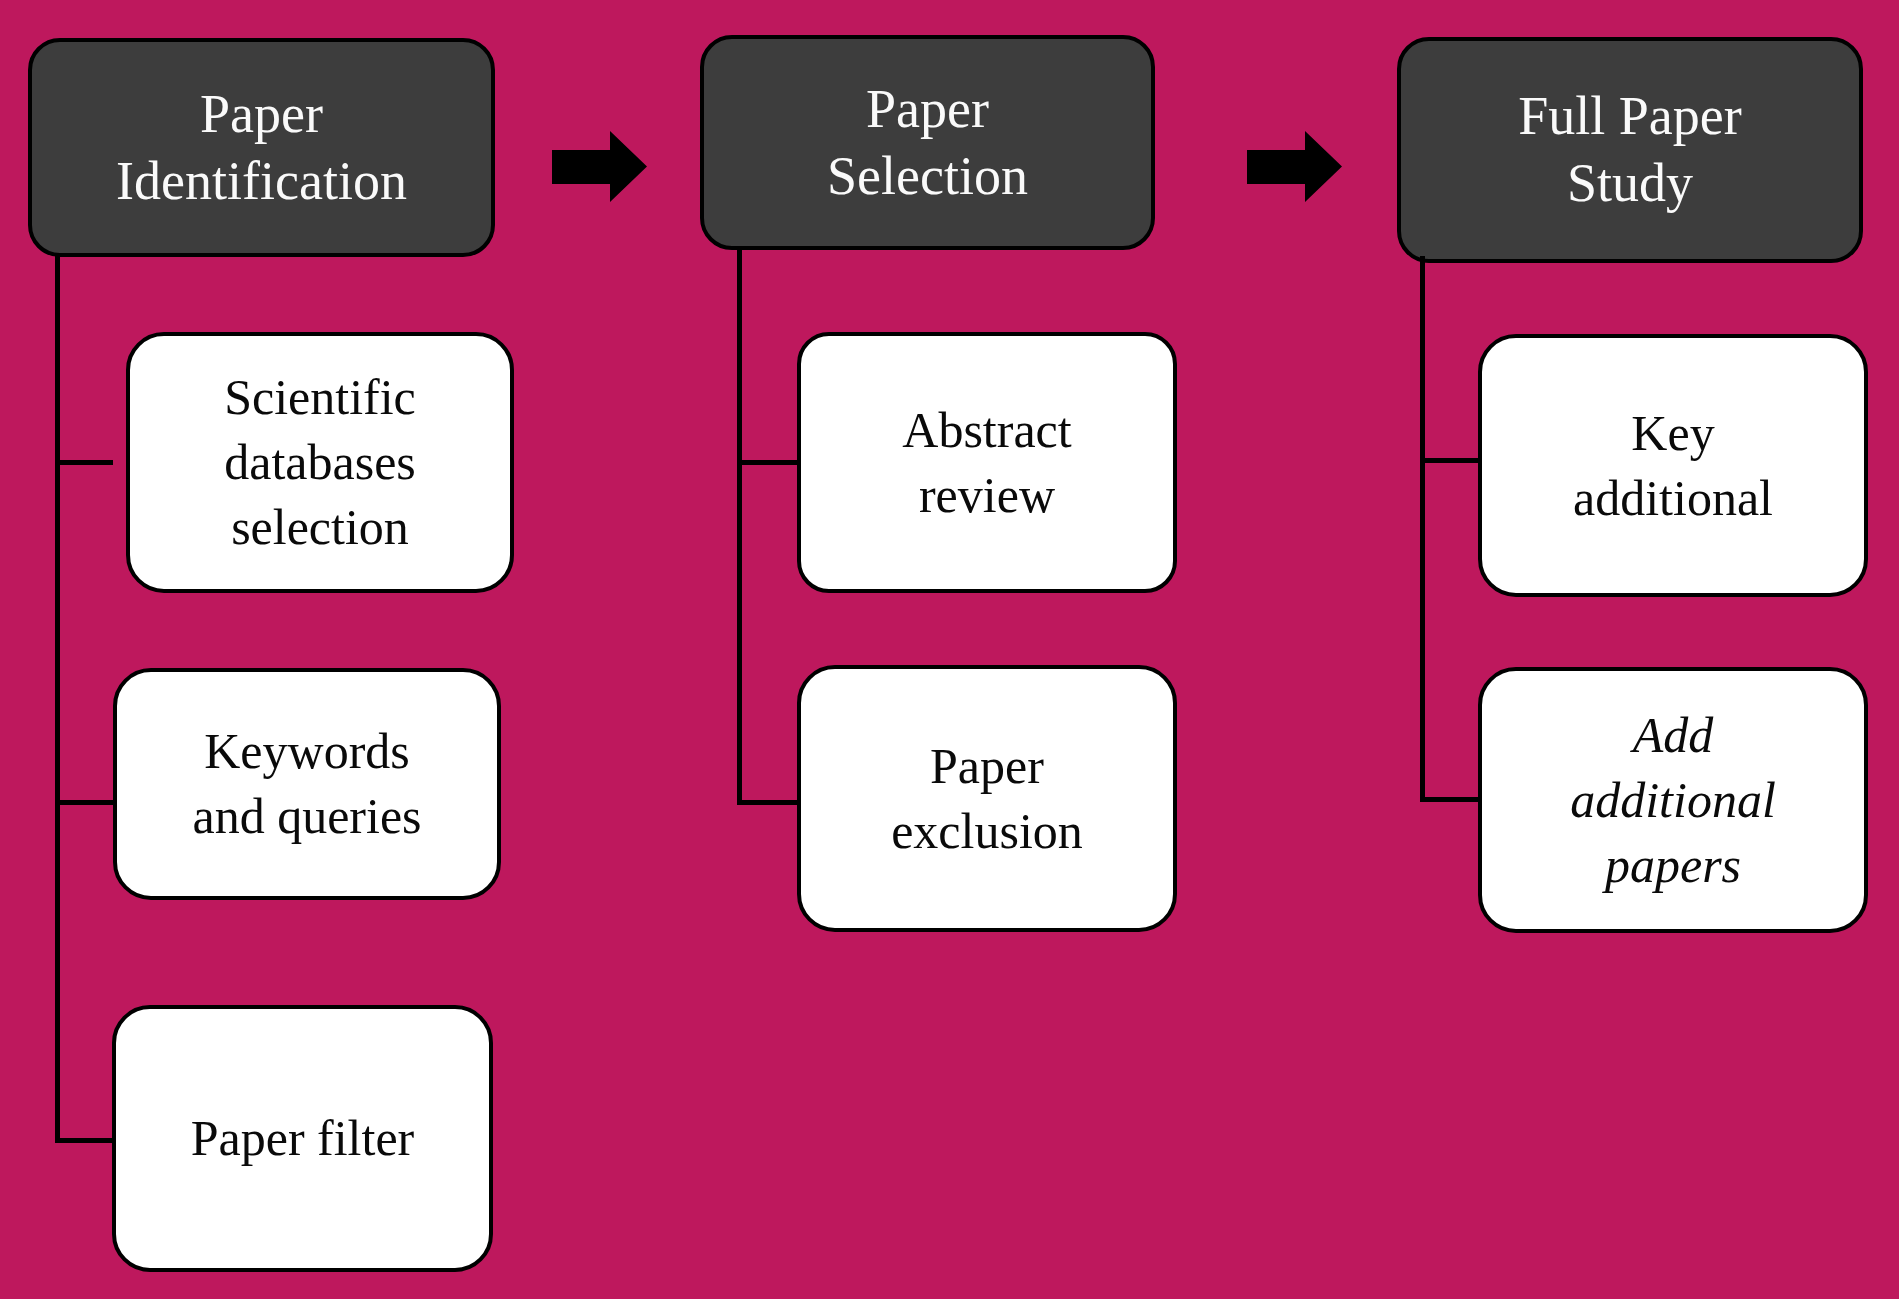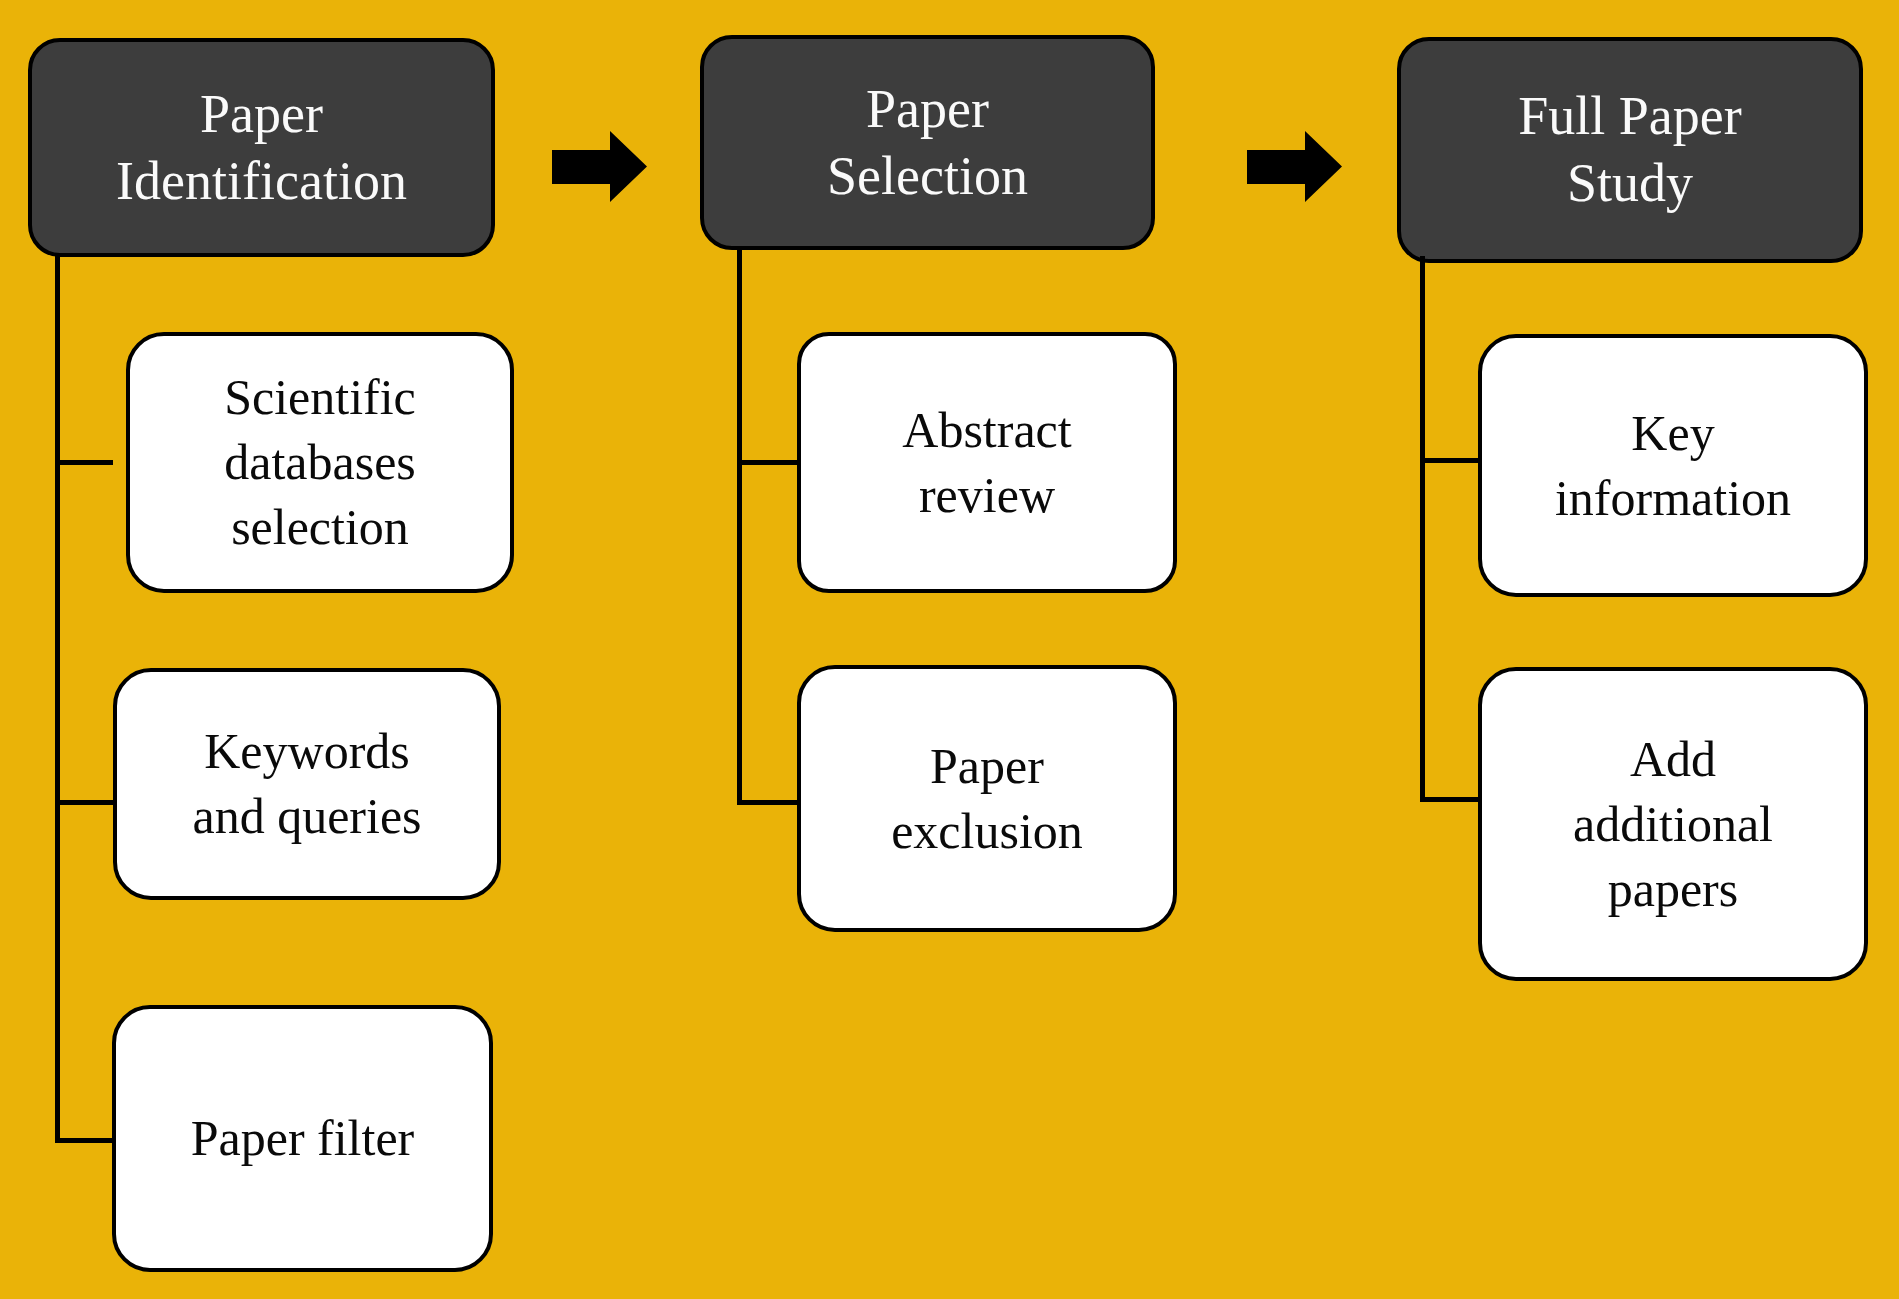--- a/index.html
+++ b/index.html
@@ -4,21 +4,21 @@
 <style>
   html, body {
     margin: 0;
     padding: 0;
     background: #ffffff;
   }
   .canvas {
     position: relative;
     width: 1899px;
     height: 1299px;
-    background: #eab308;
+    background: #be185d;
     font-family: "Liberation Serif", "DejaVu Serif", serif;
     overflow: hidden;
   }
   .box {
     position: absolute;
     box-sizing: border-box;
     display: flex;
     align-items: center;
     justify-content: center;
     text-align: center;
@@ -53,21 +53,21 @@
   #h1 { left: 28px;   top: 38px; width: 467px; height: 219px; }
   #h2 { left: 700px;  top: 35px; width: 455px; height: 215px; }
   #h3 { left: 1397px; top: 37px; width: 466px; height: 226px; }
   
   #c1s1 { left: 126px;  top: 332px;  width: 388px; height: 261px; }
   #c1s2 { left: 113px;  top: 668px;  width: 388px; height: 232px; }
   #c1s3 { left: 112px;  top: 1005px; width: 381px; height: 267px; }
   #c2s1 { left: 797px;  top: 332px;  width: 380px; height: 261px; border-radius: 32px; }
   #c2s2 { left: 797px;  top: 665px;  width: 380px; height: 267px; }
   #c3s1 { left: 1478px; top: 334px;  width: 390px; height: 263px; }
-  #c3s2 { left: 1478px; top: 667px;  width: 390px; height: 314px; }
+  #c3s2 { left: 1478px; top: 667px;  width: 390px; height: 266px; font-style: italic; }
   
   #l1v  { left: 55px;   top: 255px;  width: 5px;  height: 888px; }
   #l1h1 { left: 55px;   top: 460px;  width: 58px; height: 5px; }
   #l1h2 { left: 55px;   top: 800px;  width: 58px; height: 5px; }
   #l1h3 { left: 55px;   top: 1138px; width: 57px; height: 5px; }
   #l2v  { left: 737px;  top: 248px;  width: 5px;  height: 557px; }
   #l2h1 { left: 737px;  top: 460px;  width: 60px; height: 5px; }
   #l2h2 { left: 737px;  top: 800px;  width: 60px; height: 5px; }
   #l3v  { left: 1420px; top: 256px;  width: 5px;  height: 546px; }
   #l3h1 { left: 1420px; top: 458px;  width: 58px; height: 5px; }
@@ -114,18 +114,18 @@
   <div id="c1s2" class="box sub-box">Keywords
 and queries</div>
   <div id="c1s3" class="box sub-box">Paper filter</div>
 
   <div id="c2s1" class="box sub-box">Abstract
 review</div>
   <div id="c2s2" class="box sub-box">Paper
 exclusion</div>
 
   <div id="c3s1" class="box sub-box">Key
-information</div>
+additional</div>
   <div id="c3s2" class="box sub-box">Add
 additional
 papers</div>
 
 </div>
 
 </body></html>

